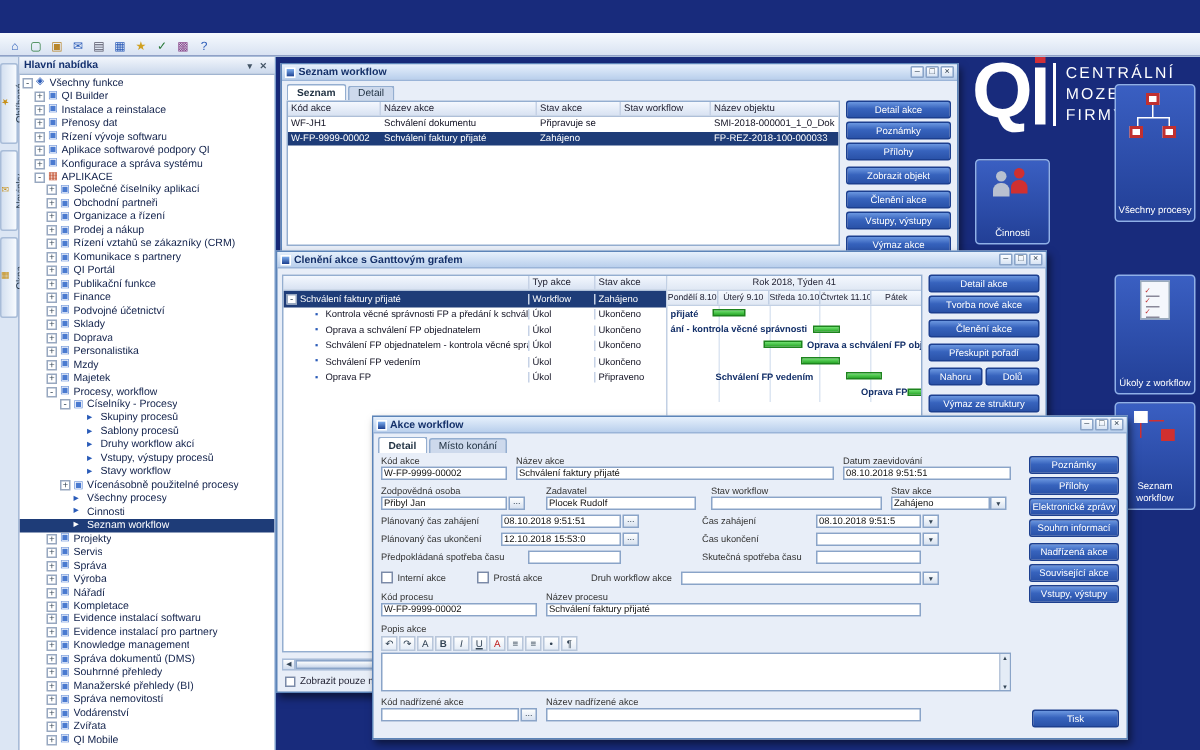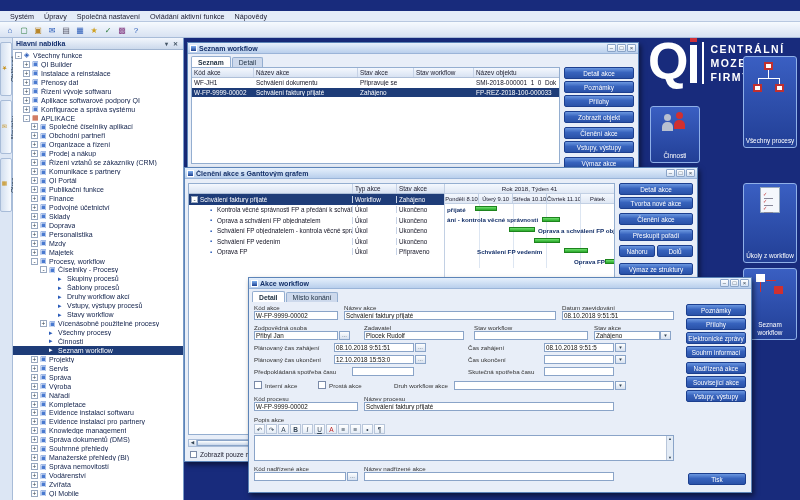--- a/index.html
+++ b/index.html
@@ -53,21 +53,21 @@
   .functions-icon::before{content:"◈";color:#2a5bb8}
   .arrow-icon::before{content:"▸";color:#2a5bb8}
   .tlabel{overflow:hidden}
 
   
   .brand{position:absolute;left:648px;top:38px;display:flex;align-items:center;z-index:1}
   .brand-q{font-size:52px;line-height:46px;font-weight:bold;color:#fff}
   .brand-i{width:7px;height:38px;background:#fff;margin:6px 5px 0 2px;position:relative}
   .brand-i-dot{position:absolute;left:0;top:-10px;width:7px;height:7px;background:#d03038}
   .brand-text{border-left:2px solid #fff;padding-left:6px;margin-top:4px}
-  .brand-line{font-size:10.5px;font-weight:bold;color:#fff;letter-spacing:1.5px;line-height:14px}
+  .brand-line{font-size:10.5px;font-weight:normal;color:#fff;letter-spacing:1.5px;line-height:14px}
   .tile{position:absolute;background:linear-gradient(#3a5fc2,#223f96);border:1px solid #8fb0e8;border-radius:3px;
     display:flex;flex-direction:column;align-items:center;justify-content:flex-end;padding:3px 1px;z-index:1}
   .tile-label{color:#fff;font-size:6.4px;text-align:center;line-height:7.5px}
   #tile-cinnosti{left:650px;top:106px;width:50px;height:57px}
   #tile-vsechny{left:743px;top:56px;width:54px;height:92px}
   #tile-ukoly{left:743px;top:183px;width:54px;height:80px}
   #tile-seznam{left:743px;top:268px;width:54px;height:72px}
   .tico{position:relative;margin-bottom:auto}
   .person{position:absolute;width:11px;height:18px}
   .p-head{width:7px;height:7px;border-radius:50%;margin:0 auto}
@@ -176,27 +176,20 @@
     display:flex;flex-direction:column;justify-content:space-between;font-size:4px;text-align:center;color:#345}
   .w3-btns{position:absolute;top:15px;right:5px;width:60px}
   .tisk{position:absolute;bottom:5px;right:5px;width:58px}
 </style>
 </head>
 <body>
 
 <div id="app">
 
 
-  <div class="menubar">
-      <span class="menu-item">Systém</span>
-      <span class="menu-item">Úpravy</span>
-      <span class="menu-item">Společná nastavení</span>
-      <span class="menu-item">Ovládání aktivní funkce</span>
-      <span class="menu-item">Nápovědy</span>
-    </div>
 
   <div class="toolbar">
       <span class="tb-icon home-icon" style="color: rgb(42, 91, 184);">⌂</span>
       <span class="tb-icon new-icon" style="color: rgb(42, 122, 58);">▢</span>
       <span class="tb-icon open-folder-icon" style="color: rgb(184, 134, 42);">▣</span>
       <span class="tb-icon mail-icon" style="color: rgb(42, 91, 184);">✉</span>
       <span class="tb-icon print-icon" style="color: rgb(85, 85, 102);">▤</span>
       <span class="tb-icon table-icon" style="color: rgb(42, 91, 184);">▦</span>
       <span class="tb-icon favorites-icon" style="color: rgb(208, 160, 32);">★</span>
       <span class="tb-icon check-icon" style="color: rgb(42, 122, 58);">✓</span>

